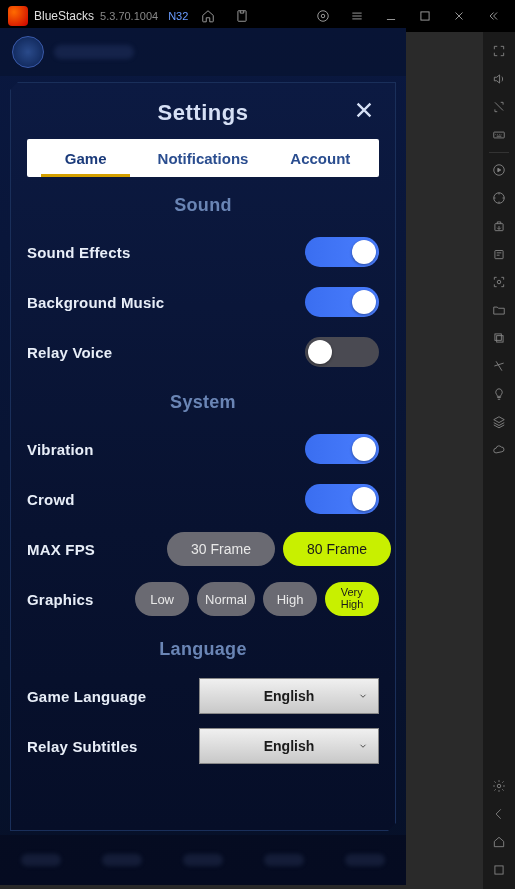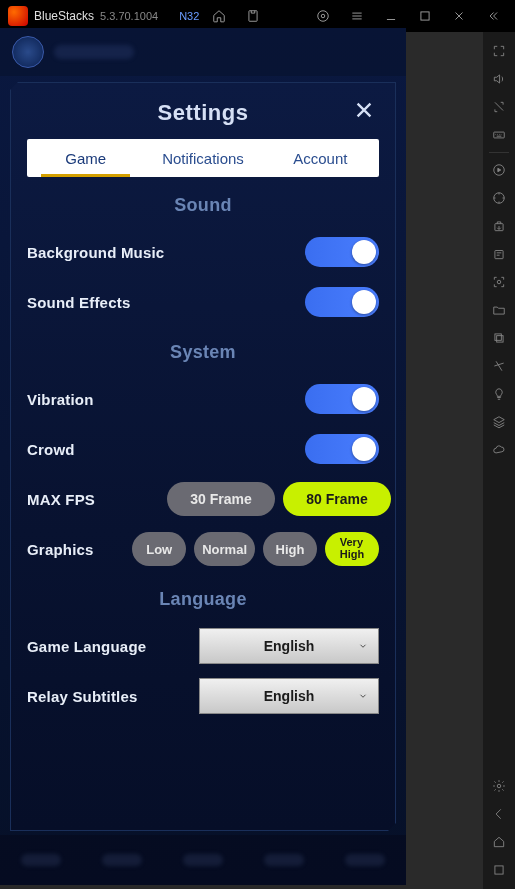--- a/index.html
+++ b/index.html
@@ -3,21 +3,21 @@
 <meta charset="utf-8">
 <style>
   * { margin: 0; padding: 0; box-sizing: border-box; font-family: -apple-system, BlinkMacSystemFont, "Segoe UI", Arial, sans-serif; }
   body { width: 515px; height: 889px; background: #2a2a2a; overflow: hidden; position: relative; }
 
   
   .titlebar { height: 32px; background: #000000; display: flex; align-items: center; padding: 0 8px; gap: 6px; }
   .logo { width: 20px; height: 20px; border-radius: 4px; background: radial-gradient(circle at 30% 30%, #ff6b00, #cc0000); }
   .app-name { color: #e0e0e0; font-size: 12px; font-weight: 500; }
   .version { color: #888; font-size: 11px; }
-  .n32 { color: #6a9cff; font-size: 11px; margin-left: 15px; }
+  .n32 { color: #6a9cff; font-size: 11px; margin-left: 4px; }
   .tb-spacer { flex: 1; }
   .tb-ico { width: 28px; height: 28px; display: flex; align-items: center; justify-content: center; color: #aaa; cursor: pointer; }
   .tb-ico svg { width: 14px; height: 14px; stroke: #aaa; fill: none; stroke-width: 1.5; }
 
   
   .main { position: absolute; top: 28px; left: 0; width: 406px; height: 857px; background: #0a1530; }
   .sidebar-right { position: absolute; top: 32px; right: 0; width: 32px; height: 857px; background: #1a1a1a; display: flex; flex-direction: column; align-items: center; padding: 6px 0; gap: 2px;}
   .sb-divider { height: 1px; width: 20px; background: #333; margin: 2px 0; }
   .sb-ico { width: 28px; height: 26px; display: flex; align-items: center; justify-content: center; color: #888; cursor: pointer; }
   .sb-ico svg { width: 14px; height: 14px; stroke: #888; fill: none; stroke-width: 1.5; }
@@ -33,40 +33,40 @@
 
   
   .modal { position: absolute; top: 54px; left: 10px; right: 10px; bottom: 54px; background: linear-gradient(180deg, #0c1a42 0%, #081230 60%, #060e28 100%); border: 1px solid #1a2f5a; clip-path: polygon(8px 0, 100% 0, 100% calc(100% - 8px), calc(100% - 8px) 100%, 0 100%, 0 8px); padding: 12px 16px; }
   .modal-head { display: flex; align-items: center; justify-content: center; position: relative; height: 36px; }
   .modal-title { color: #d6e0f5; font-size: 22px; font-weight: 600; letter-spacing: 0.5px; }
   .close-btn { position: absolute; right: 0; top: 0; width: 30px; height: 30px; display: flex; align-items: center; justify-content: center; cursor: pointer; }
   .close-btn svg { width: 22px; height: 22px; stroke: #d6e0f5; stroke-width: 2.5; }
 
   
   .tabs { background: #fff; height: 38px; display: flex; margin-top: 8px; border-radius: 2px; }
-  .tab { flex: 1; display: flex; align-items: center; justify-content: center; font-size: 15px; font-weight: 400; color: #2a4d8f; cursor: pointer; position: relative; }
+  .tab { flex: 1; display: flex; align-items: center; justify-content: center; font-size: 15px; font-weight: 700; color: #2a4d8f; cursor: pointer; position: relative; }
   .tab.active { color: #1a3a7a; }
   .tab.active::after { content: ""; position: absolute; bottom: 0; left: 12%; right: 12%; height: 3px; background: #d4a000; }
 
   
   .section-title { text-align: center; color: #6a85b5; font-size: 18px; font-weight: 700; margin: 18px 0 14px; letter-spacing: 0.3px;}
   .row { display: flex; align-items: center; min-height: 44px; margin-bottom: 6px; }
   .row-label { color: #e8eef8; font-size: 15px; font-weight: 700; flex: 0 0 140px; letter-spacing: 0.2px;}
   .row-ctrl { flex: 1; display: flex; justify-content: flex-end; align-items: center; gap: 8px; }
 
   
   .toggle { width: 74px; height: 30px; border-radius: 15px; position: relative; cursor: pointer; }
   .toggle.on { background: linear-gradient(90deg, #3a6ef0, #4a7eff); }
   .toggle.off { background: #4a4a52; }
   .knob { position: absolute; top: 3px; width: 24px; height: 24px; border-radius: 50%; background: #fff; box-shadow: 0 1px 3px rgba(0,0,0,0.4); }
   .toggle.on .knob { right: 3px; }
   .toggle.off .knob { left: 3px; }
 
   
-  .pill { height: 34px; border-radius: 17px; display: flex; align-items: center; justify-content: center; font-size: 14px; font-weight: 700; cursor: pointer; padding: 0 12px; }
+  .pill { height: 34px; border-radius: 17px; display: flex; align-items: center; justify-content: center; font-size: 14px; font-weight: 400; cursor: pointer; padding: 0 12px; }
   .pill.grey { background: #6a6a72; color: #e8e8e8; }
   .pill.lime { background: #c8f000; color: #1a1a1a; }
   .pill.fps { min-width: 108px; }
   .pill.g { min-width: 54px; font-size: 13px; padding: 0 8px;}
   .pill.g.small { font-size: 11px; line-height: 1.05; }
 
   
   .ddown { width: 180px; height: 36px; background: linear-gradient(180deg, #f0f0f0, #c8c8c8); border: 1px solid #888; display: flex; align-items: center; justify-content: center; position: relative; cursor: pointer; }
   .ddown span { color: #1a1a1a; font-weight: 700; font-size: 14px; }
   .ddown .chev { position: absolute; right: 10px; top: 50%; transform: translateY(-50%); }
@@ -260,31 +260,39 @@
     </div>
 
     <div class="tabs">
       <div class="tab active">Game</div>
       <div class="tab">Notifications</div>
       <div class="tab">Account</div>
     </div>
 
     <div class="section-title">Sound</div>
     <div class="row">
+      <div class="row-label">Sound Effects</div>
+      <div class="row-ctrl">
+          <div class="toggle on">
+            <div class="knob"></div>
+          </div>
+        </div>
+    </div>
+    <div class="row">
       <div class="row-label">Background Music</div>
       <div class="row-ctrl">
           <div class="toggle on">
             <div class="knob"></div>
           </div>
         </div>
     </div>
     <div class="row">
-      <div class="row-label">Sound Effects</div>
-      <div class="row-ctrl">
-          <div class="toggle on">
+      <div class="row-label">Relay Voice</div>
+      <div class="row-ctrl">
+          <div class="toggle off">
             <div class="knob"></div>
           </div>
         </div>
     </div>
 
     <div class="section-title">System</div>
     <div class="row">
       <div class="row-label">Vibration</div>
       <div class="row-ctrl">
           <div class="toggle on">

